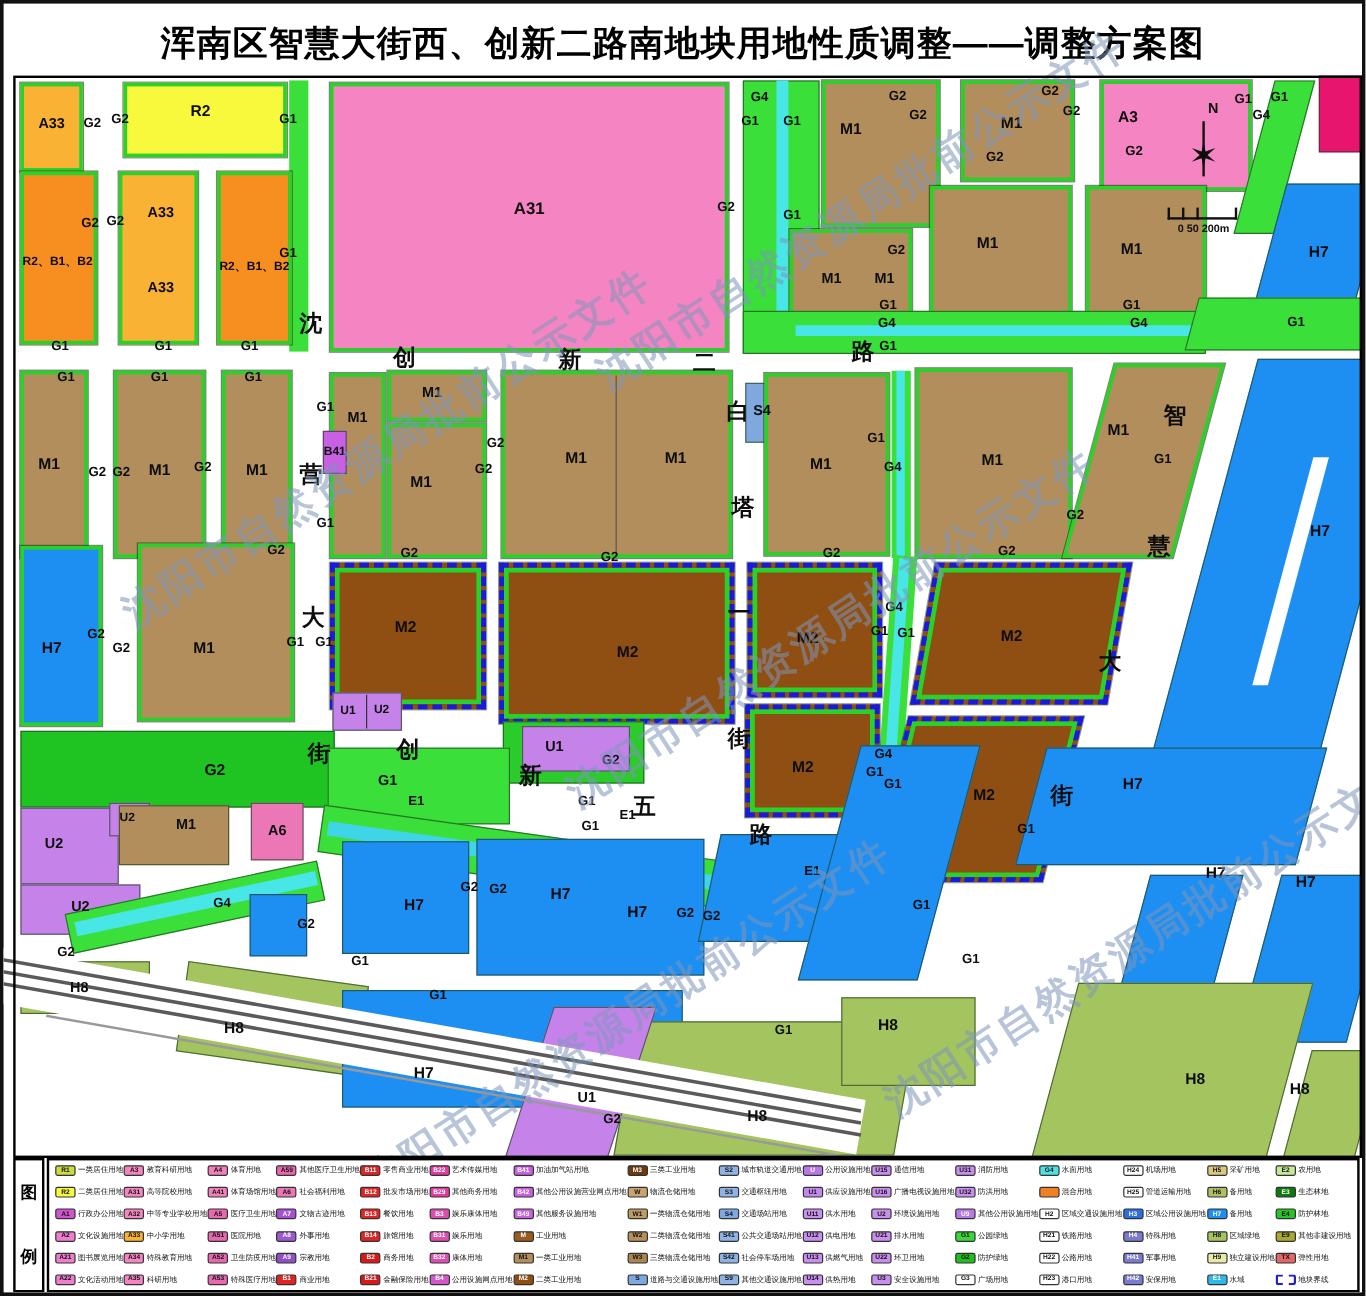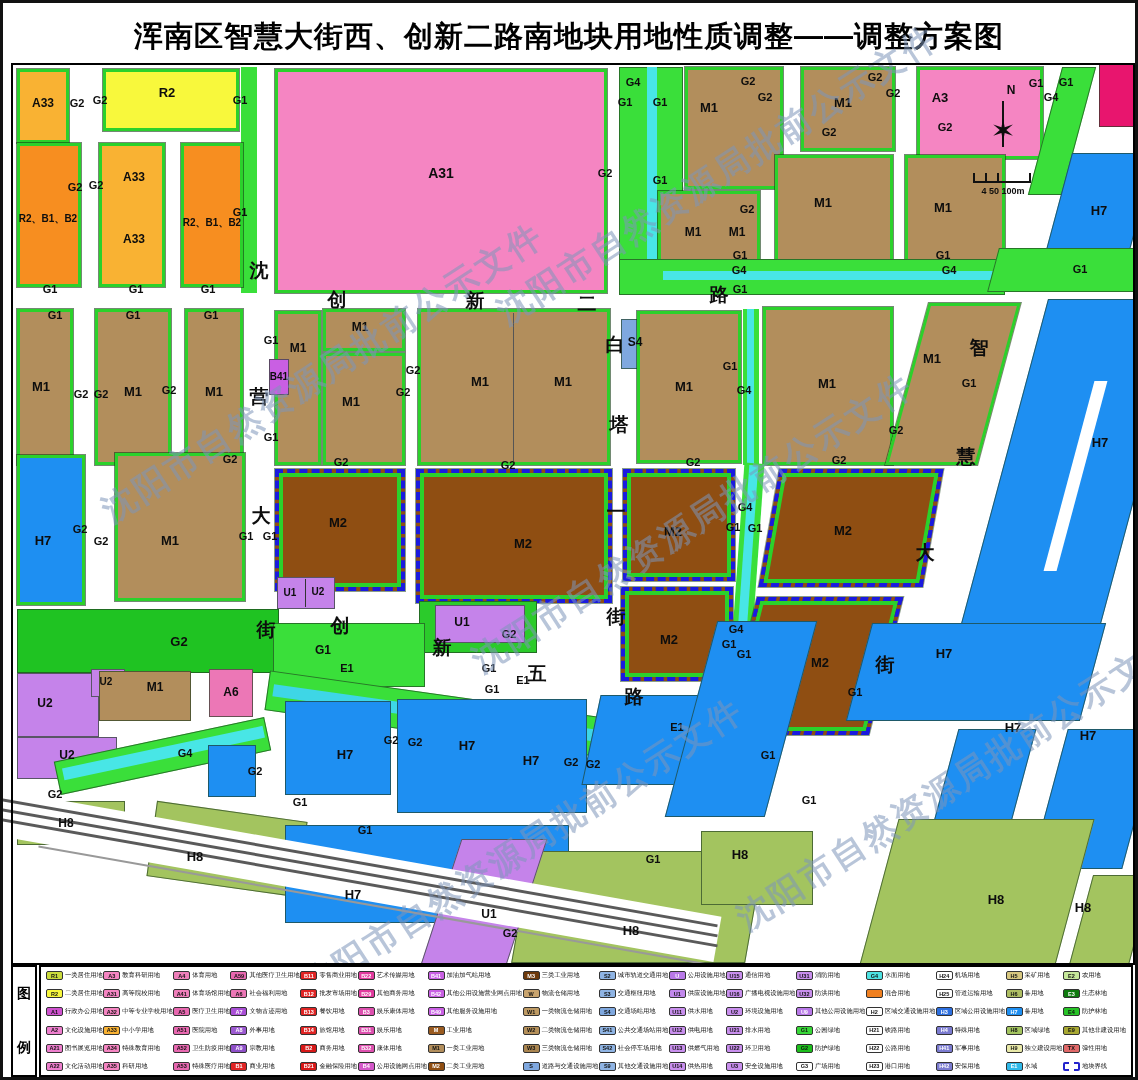--- a/index.html
+++ b/index.html
@@ -281,21 +281,21 @@
       <div class="wm" style="left: 320px; top: 370px;">沈阳市自然资源局批前公示文件</div>
       <div class="wm" style="left: 715px; top: 172px;">沈阳市自然资源局批前公示文件</div>
       <div class="wm" style="left: 690px; top: 520px;">沈阳市自然资源局批前公示文件</div>
       <div class="wm" style="left: 520px; top: 845px;">沈阳市自然资源局批前公示文件</div>
       <div class="wm" style="left: 955px; top: 778px;">沈阳市自然资源局批前公示文件</div>
     </div>
   <div id="title">浑南区智慧大街西、创新二路南地块用地性质调整——调整方案图</div>
   <div id="map-border"></div>
   <div class="mlabel" id="compass-n" style="left:1008px;top:87px;font-size:12px;">N</div>
   <div class="mlabel" style="left:1000px;top:128px;font-size:30px;z-index:22;">✶</div>
-  <div class="mlabel" style="left:1000px;top:188px;font-size:9px;z-index:22;">4   50  100m</div>
+  <div class="mlabel" style="left:1000px;top:188px;font-size:9px;z-index:22;">0   50  200m</div>
   <div id="legend-title">
       <span>图</span>
       <span>例</span>
     </div>
   <div id="legend-box">
       <div class="lg-col">
         <div class="lg-item">
           <span class="chip" style="background: rgb(203, 220, 60); color: rgb(17, 17, 17);">R1</span>
           <span class="lt">一类居住用地</span>
         </div>

